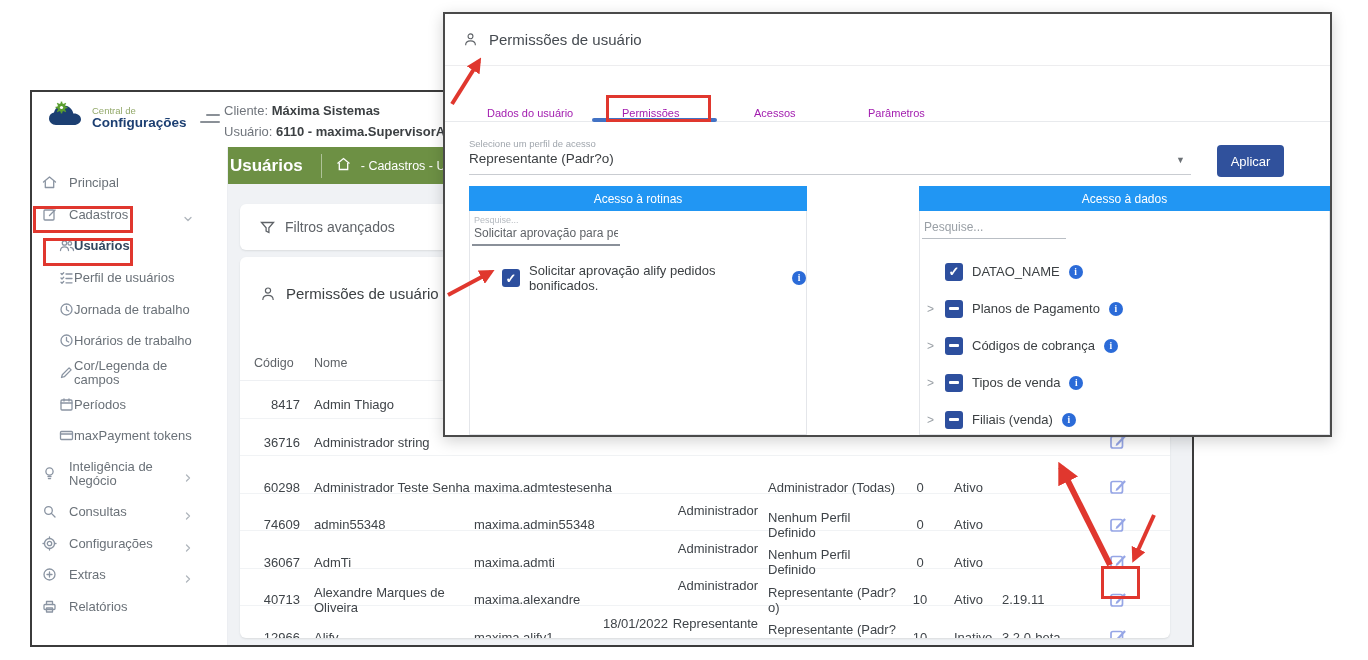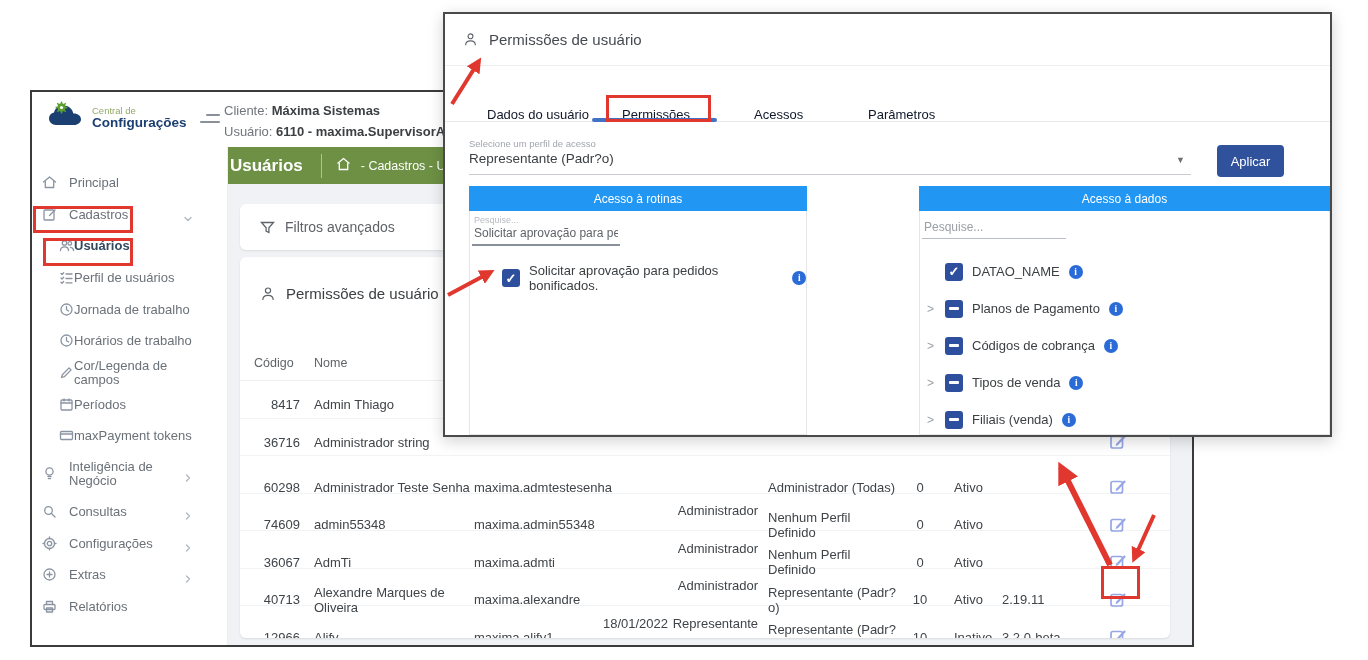--- a/index.html
+++ b/index.html
@@ -64,21 +64,21 @@
   .edit-btn { width:20px; height:20px; cursor:pointer; }
 
   
   .modal { position:absolute; left:443px; top:12px; width:889px; height:425px; background:#fff;
            border:2px solid #4a4a4a; box-shadow:0 4px 14px rgba(0,0,0,.18); }
   .m-title { position:absolute; left:0; top:0; right:0; height:52px; border-bottom:1px solid #ededef;
              display:flex; align-items:center; }
   .m-title .t-icon { width:15px; height:15px; color:#5f6368; margin-left:18px; }
   .m-title .t-label { font-size:15px; color:#454a50; margin-left:11px; }
 
-  .m-tab { position:absolute; top:93px; font-size:13px; color:#0f172a; cursor:pointer; }
+  .m-tab { position:absolute; top:93px; font-size:11px; color:#a21caf; cursor:pointer; }
   .tab-underline { position:absolute; left:147px; top:104px; width:125px; height:4px; background:#4272c4; border-radius:2px; }
   .tabs-divider { position:absolute; left:0; right:0; top:107px; height:1px; background:#e8eaed; }
 
   .sel-label { position:absolute; left:24px; top:124px; font-size:9.5px; color:#a0a6ad; }
   .sel-value { position:absolute; left:24px; top:137px; font-size:13.5px; color:#3c4043; cursor:pointer; }
   .sel-underline { position:absolute; left:24px; top:160px; width:722px; height:1px; background:#c9ccd1; }
   .sel-caret { position:absolute; left:731px; top:141px; font-size:9px; color:#6b7075; cursor:pointer; }
   .apply-btn { position:absolute; left:772px; top:131px; width:67px; height:32px; background:#30519c;
                color:#fff; font-size:13px; border:none; border-radius:4px; cursor:pointer;
                display:flex; align-items:center; justify-content:center; font-family:inherit; }
@@ -485,21 +485,21 @@
     <button class="apply-btn">Aplicar</button>
 
     <div class="panel panel-rotinas">
       <div class="p-head">Acesso à rotinas</div>
       <div class="p-body">
         <span class="search-lbl">Pesquise...</span>
         <div class="search-val"><span>Solicitar aprovação para pedido</span></div>
         <div class="search-ul-dark"></div>
         <div class="check-row">
           <span class="cb checked"></span>
-          <span class="cb-label">Solicitar aprovação para pedidos bonificados.</span>
+          <span class="cb-label">Solicitar aprovação alify pedidos bonificados.</span>
           <span class="info">i</span>
         </div>
       </div>
     </div>
 
     <div class="panel panel-dados">
       <div class="p-head">Acesso à dados</div>
       <div class="p-body">
         <span class="search-ph" title="Pesquise...">Pesquise...</span>
         <div class="search-ul"></div>

